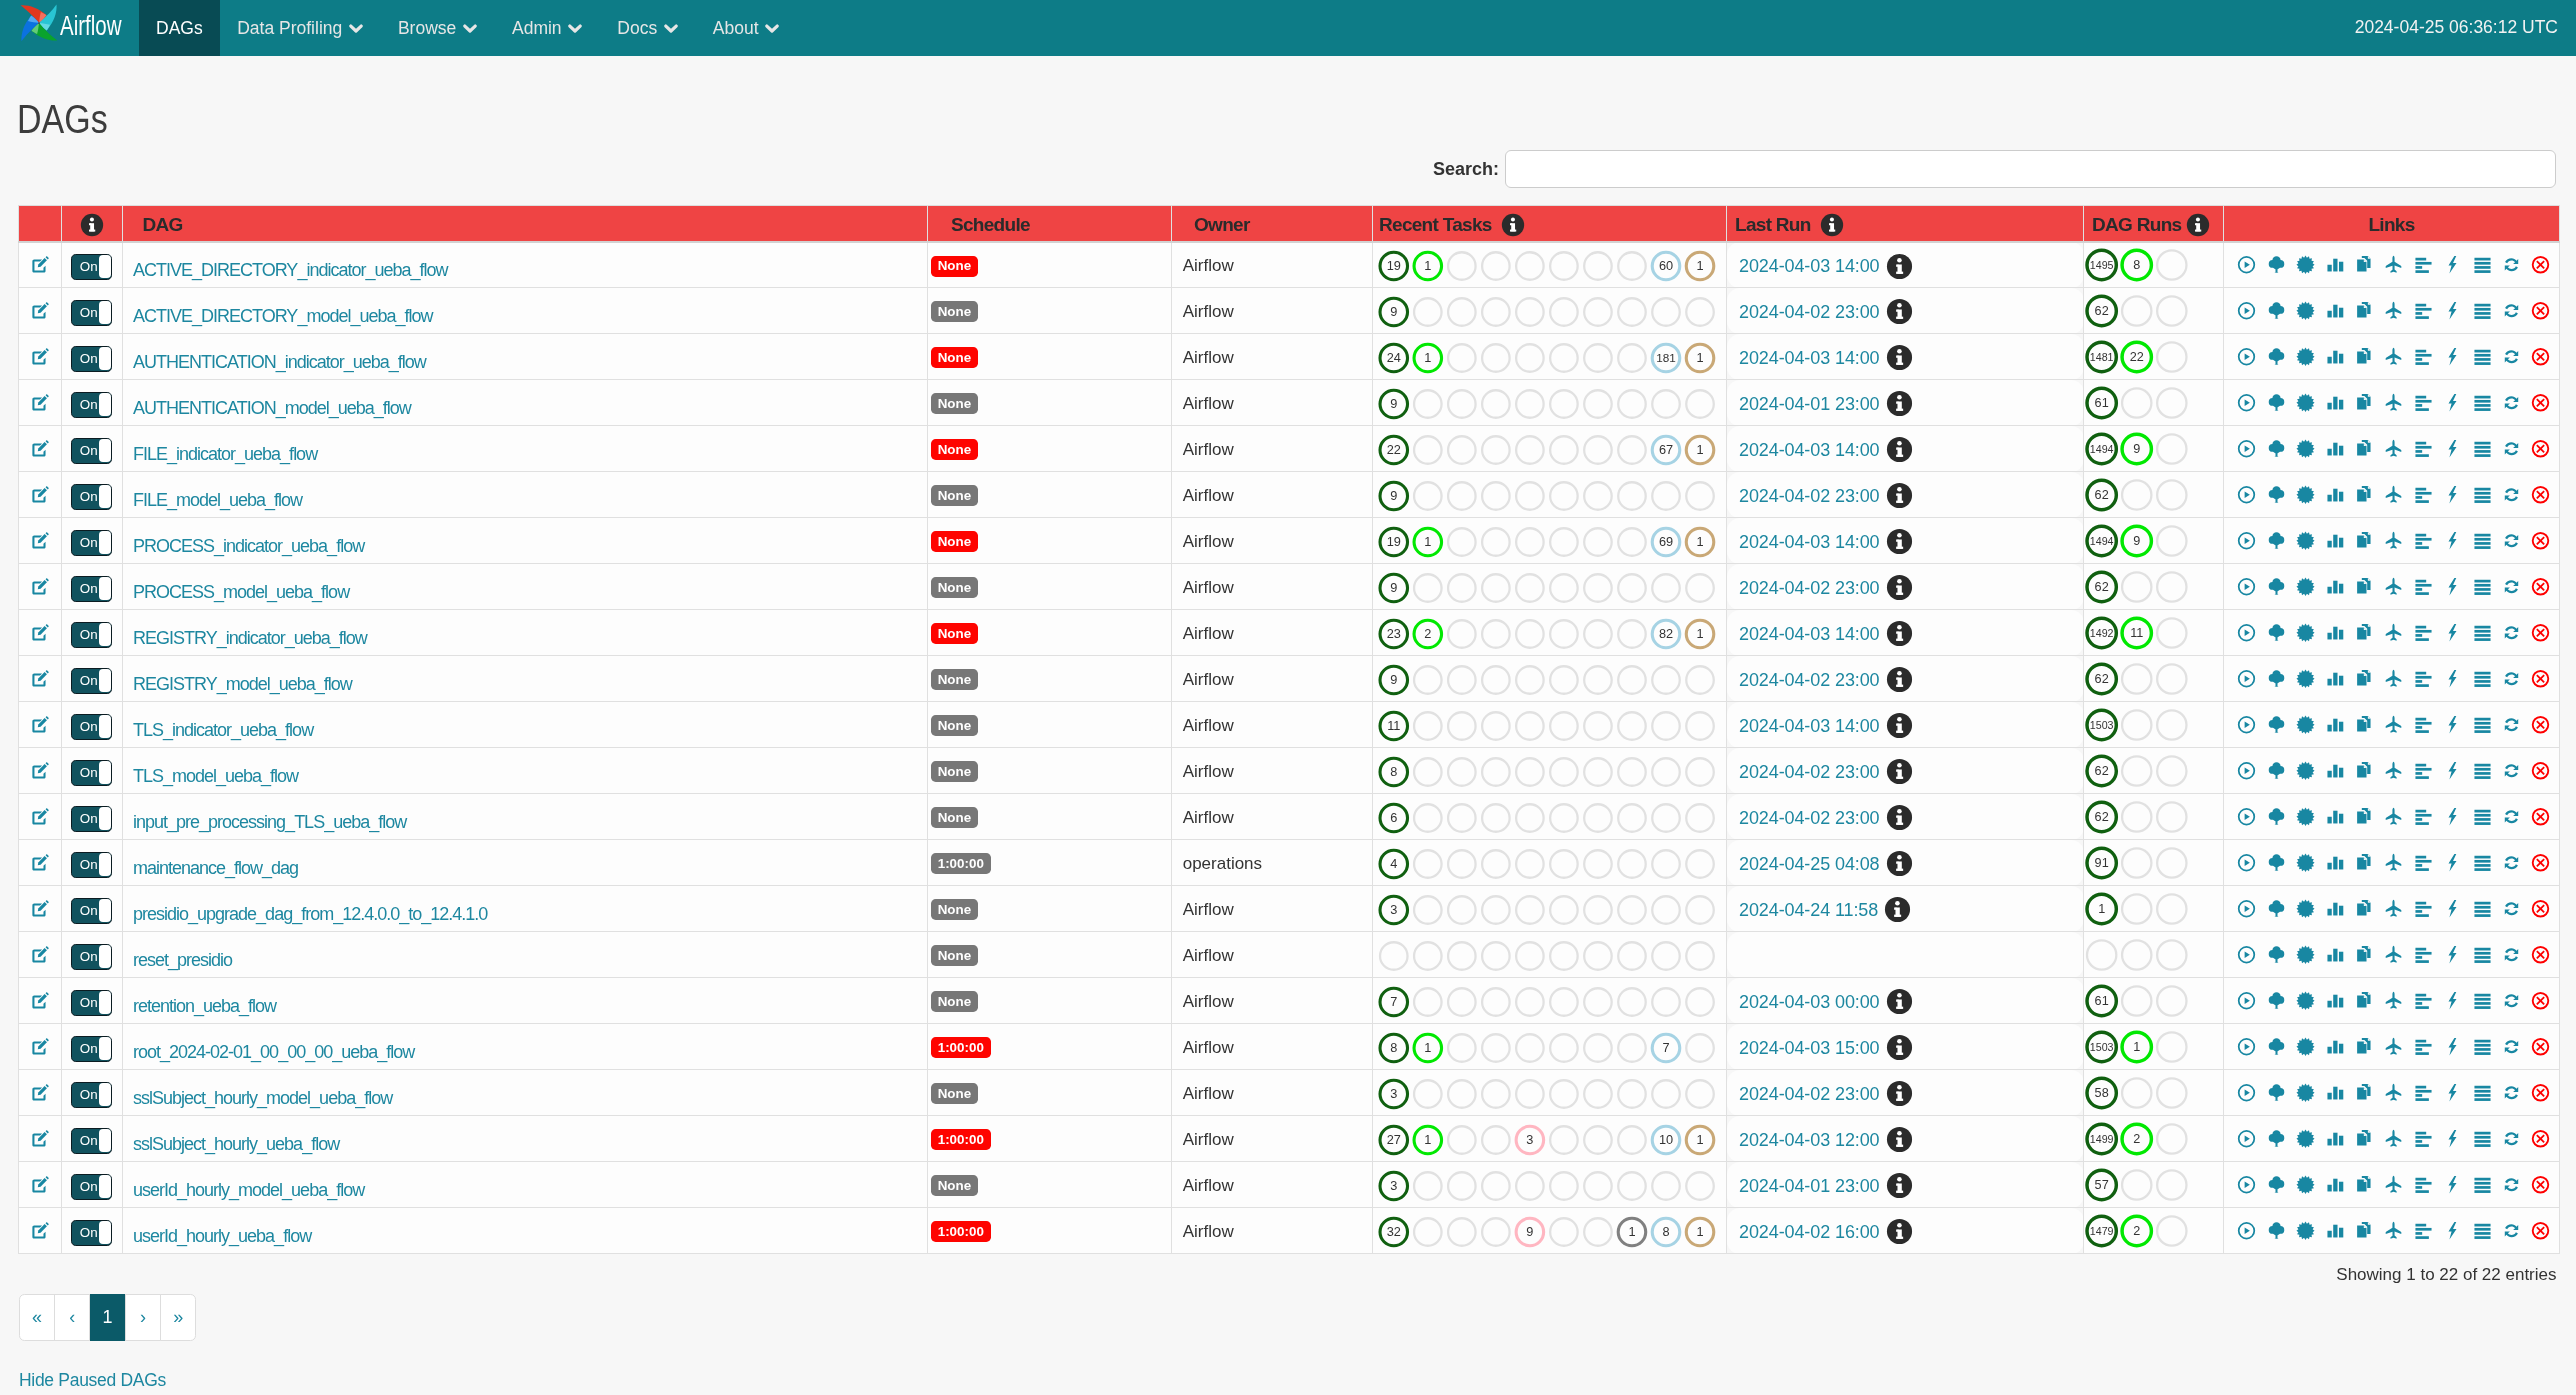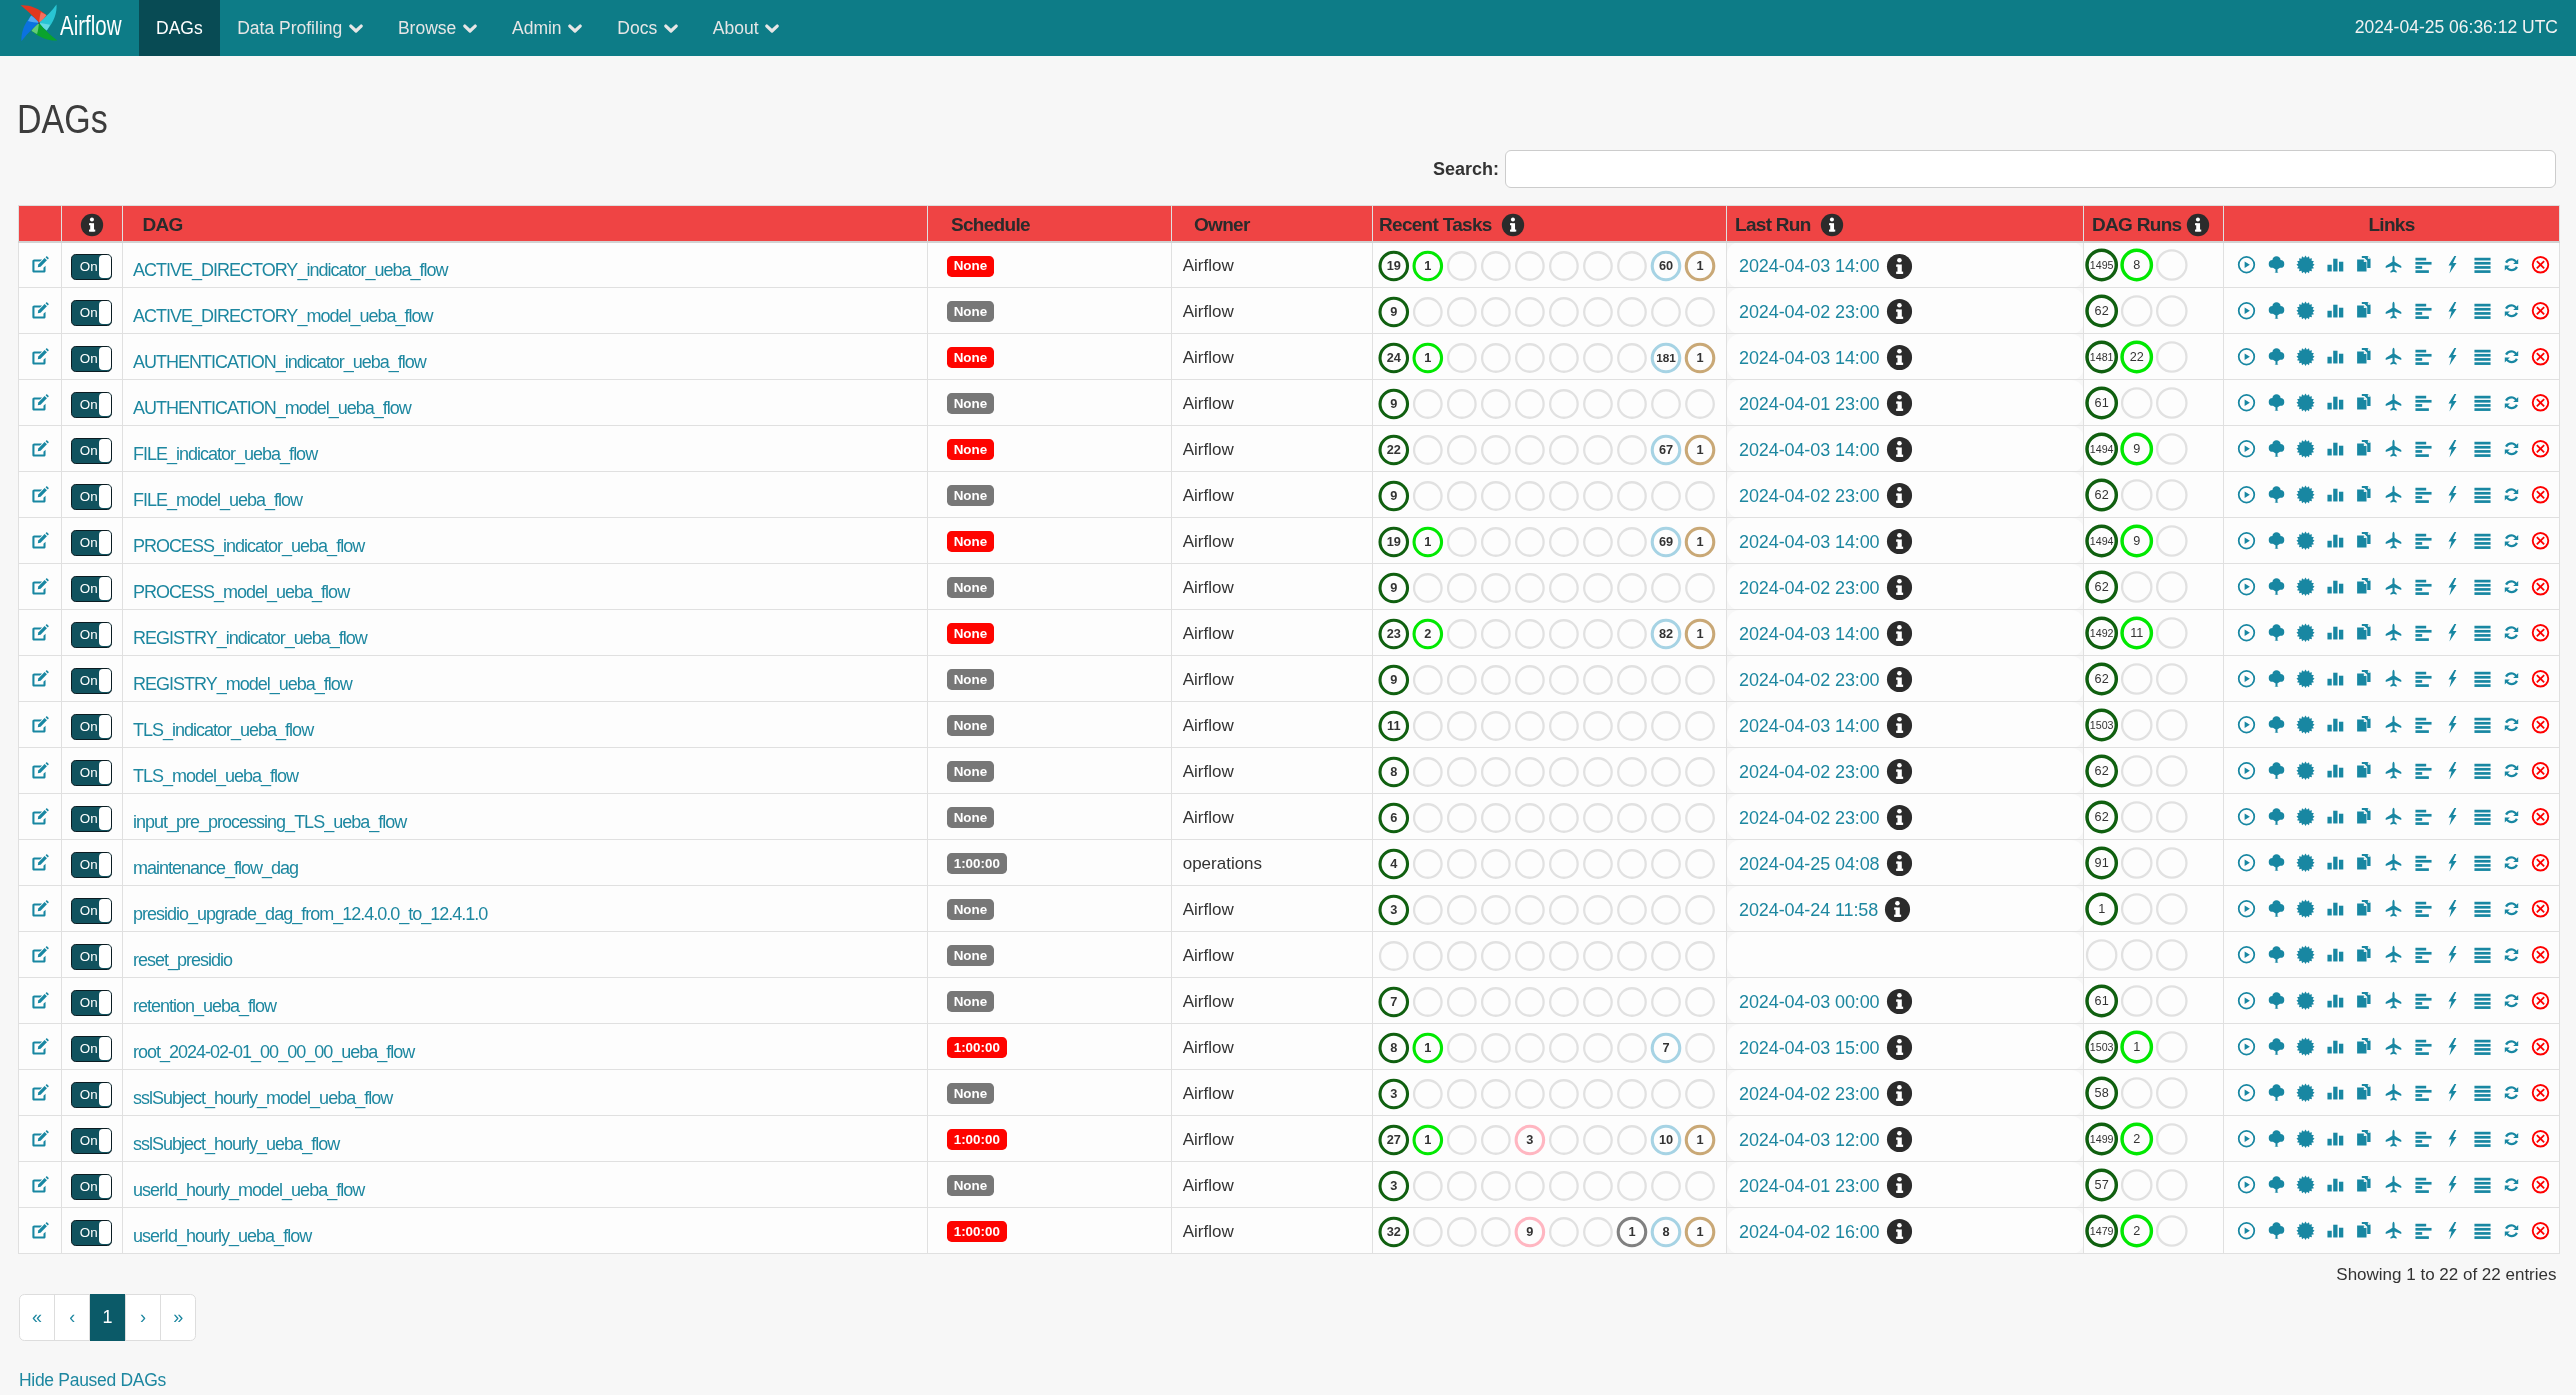--- a/index.html
+++ b/index.html
@@ -22,25 +22,25 @@
 table.main tbody td { height:46px; background:#fdfdfd; }
 table.main th.hc { text-align:center !important; }
 .hinfo { width:24px; height:24px; vertical-align:-6px; }
 table.main td.ca { text-align:center; }
 table.main td.ca svg { vertical-align:middle; }
 .tog { position:relative; top:2.7px; margin-left:9.4px; width:41px; height:26px; background:#11525e; border:1.7px solid #0b1c22; border-radius:4.7px; }
 .tog span { position:absolute; left:7.4px; top:3.4px; color:#fff; font-size:13.4px; }
 .tog .knob { position:absolute; right:0px; top:0px; width:12.8px; height:23px; background:#fff; border-radius:4px; }
 a.dag { color:#1d87a0; font-size:18px; letter-spacing:-1px; }
 table.main td.cc { padding-left:10px; padding-top:11px; }
-.badge { display:inline-block; position:relative; top:1.3px; margin-left:19px; color:#fff; font-weight:bold; font-size:13.4px; padding:2.7px 6.7px 3.4px; border-radius:4.7px; }
+.badge { display:inline-block; position:relative; top:1.3px; margin-left:3px; color:#fff; font-weight:bold; font-size:13.4px; padding:2.7px 6.7px 3.4px; border-radius:4.7px; }
 .bred { background:#fe0400; }
 .bgray { background:#777; }
 table.main td.ce { padding-left:10.7px; font-size:17px; color:#333; padding-top:3.4px; }
-table.main td.cf { padding-left:0;font-weight:bold; }
+table.main td.cf { padding-left:0; }
 table.main td.cf svg { margin-left:4.7px; }
 table.main td.cg { padding-left:12px; white-space:nowrap; padding-top:4px;border-radius:13px; }
 a.lrun { color:#1d87a0; font-size:18px; letter-spacing:-0.1px; vertical-align:middle; }
 .lrinfo { margin-left:6px; vertical-align:middle; margin-top:-1.3px; }
 table.main td.ch svg { margin-left:0px; }
 .links { display:flex; justify-content:space-between; align-items:center; padding:0 8.7px 0 13.4px; }
 .pag { position:absolute; left:19px; top:1294px; display:flex; font-size:18px; }
 .pag a { display:flex; align-items:center; justify-content:center; width:36px; height:47px; border:0.7px solid #ddd; background:#fff; color:#1d87a0; margin-left:-0.7px; }
 .pag a:first-child { border-radius:5.4px 0 0 5.4px; margin-left:0; }
 .pag a:last-child { border-radius:0 5.4px 5.4px 0; }

